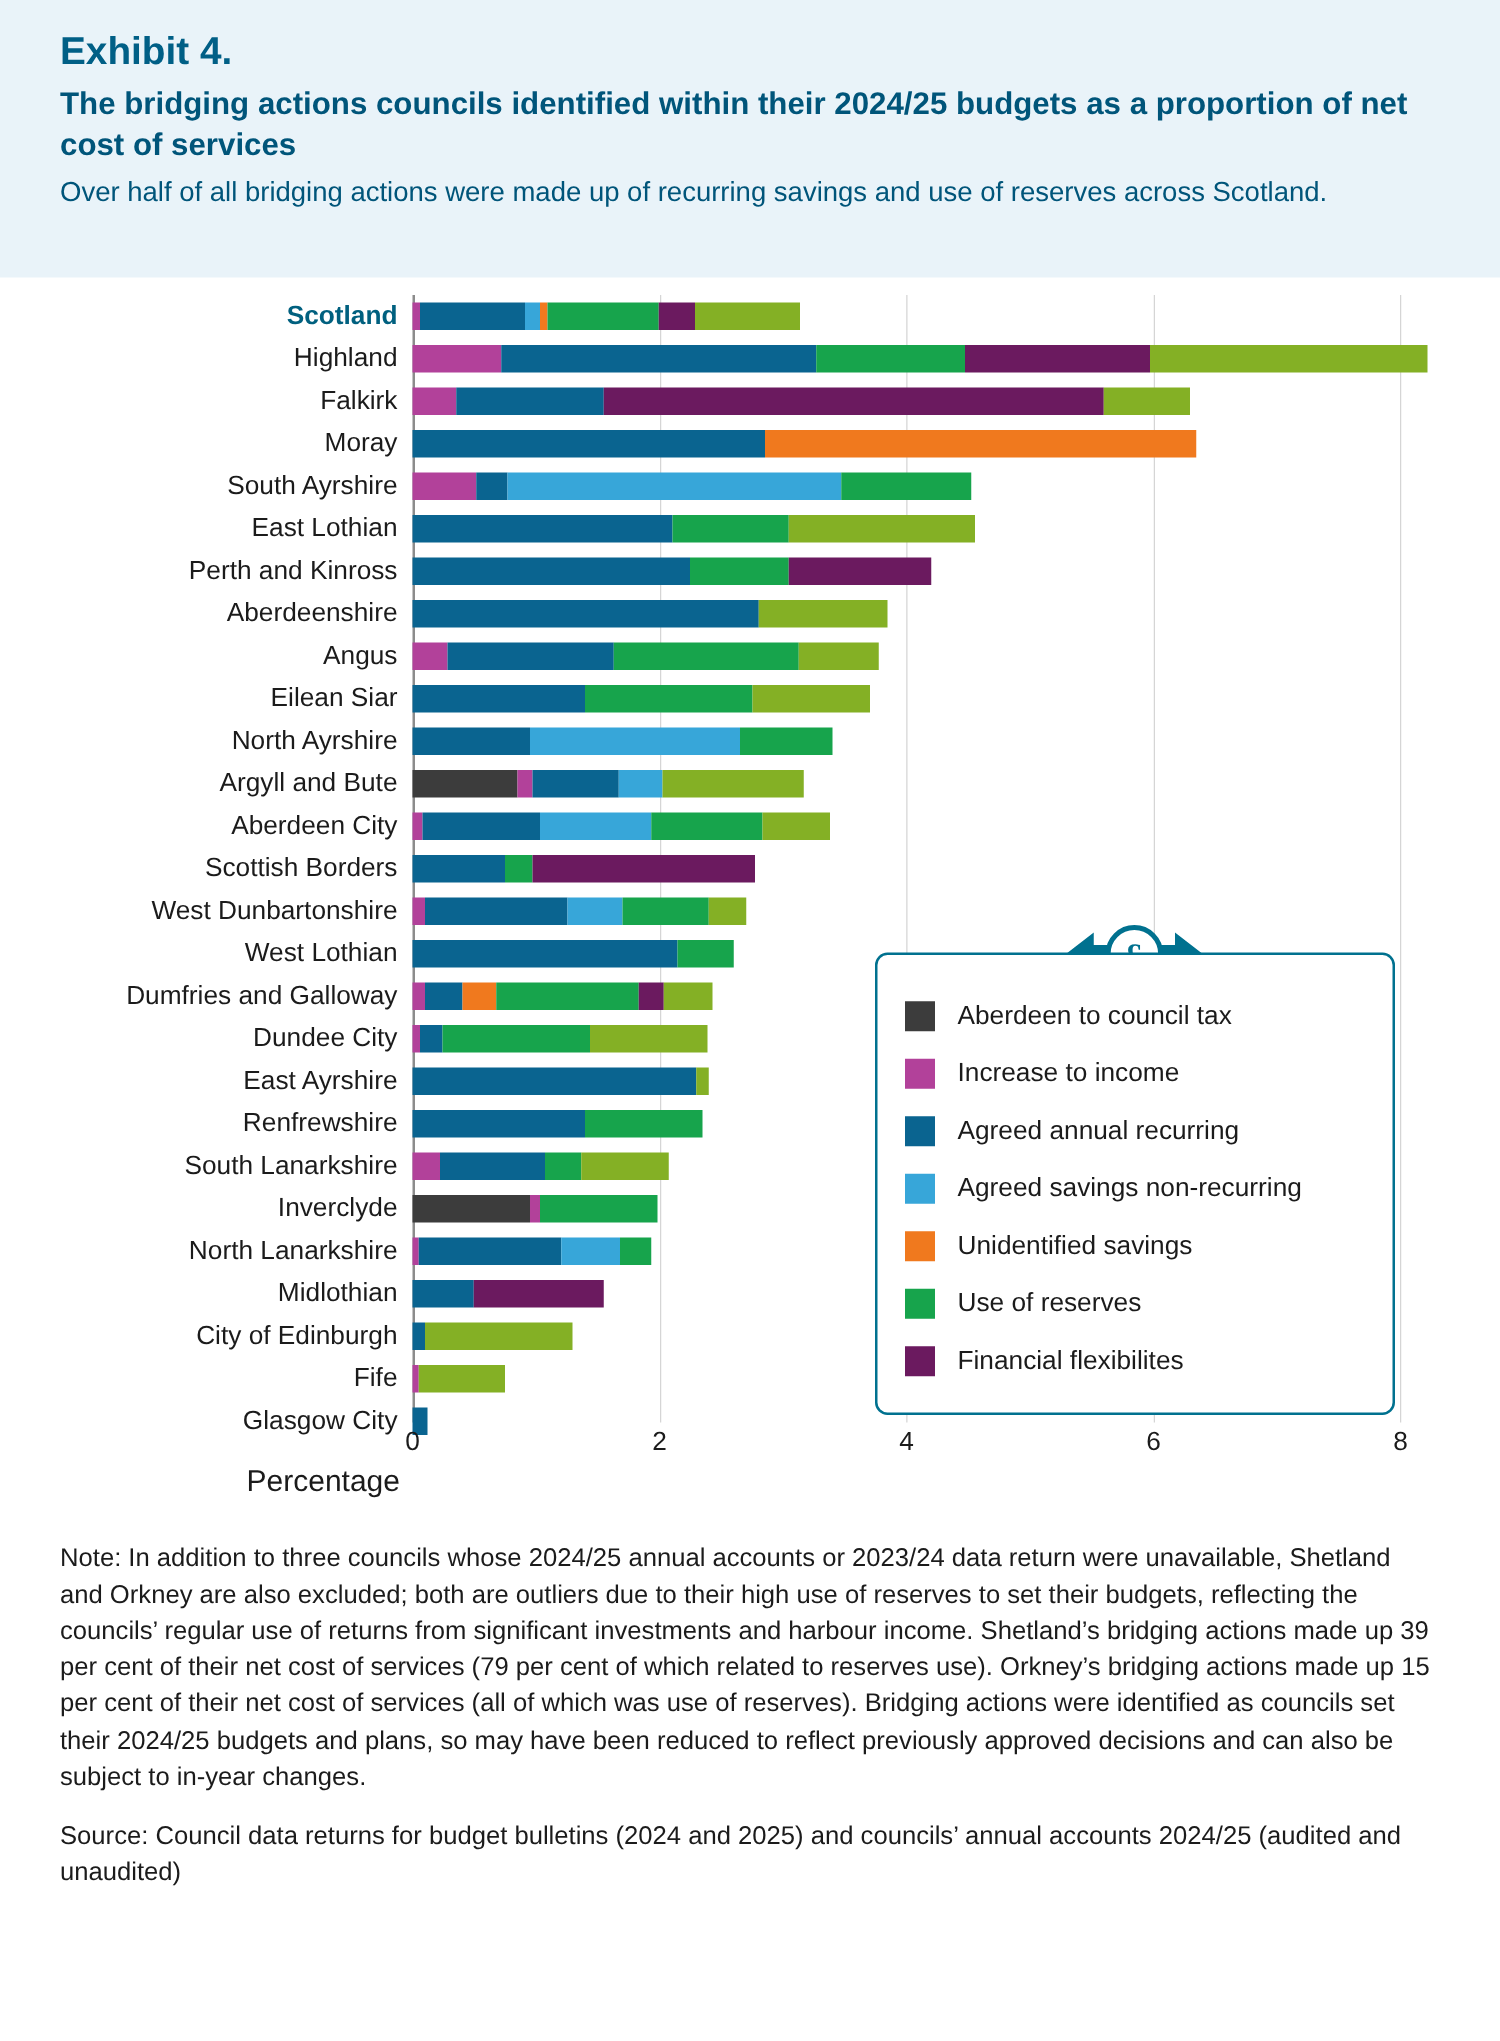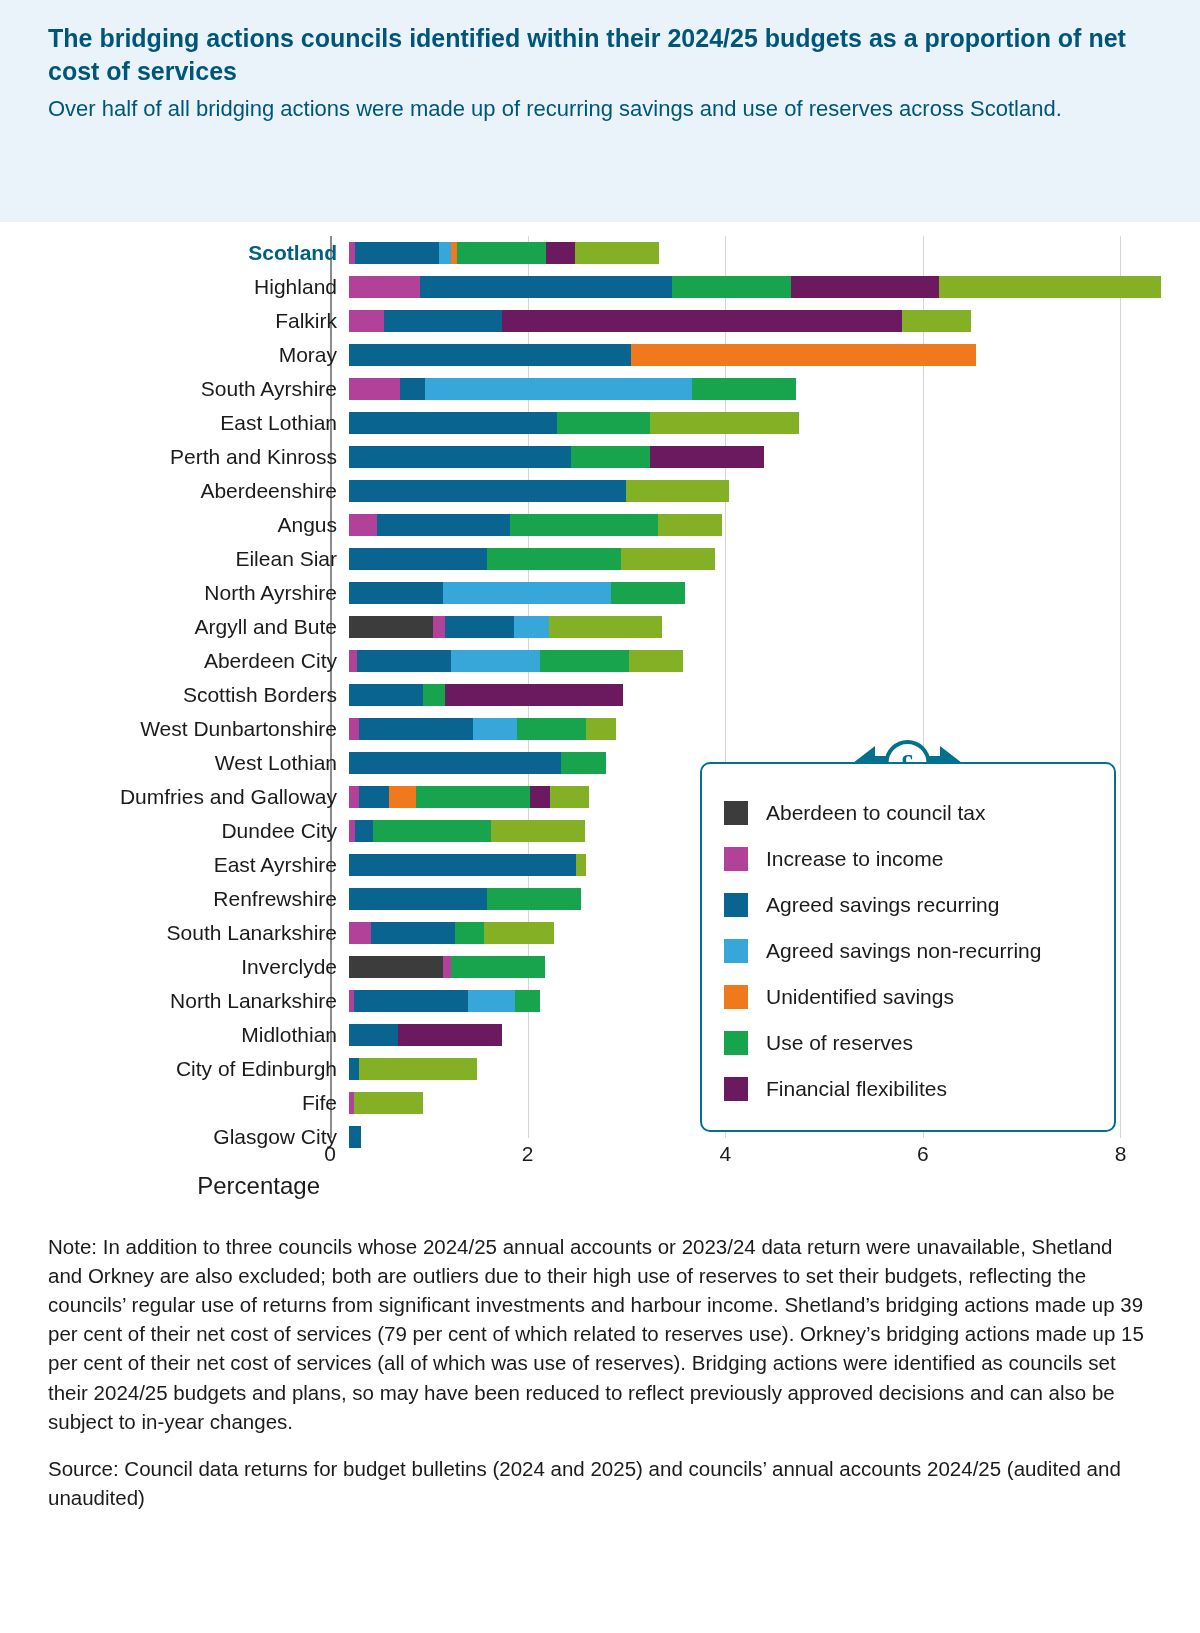--- a/index.html
+++ b/index.html
@@ -83,21 +83,20 @@
     top: 0;
     bottom: 0;
     width: 2px;
     background: #8c8c8c;
   }
   .rows {
     position: absolute;
     top: 0;
     left: 0;
     right: 0;
-    padding-left: 19px;
   }
   .row {
     position: relative;
     height: 34px;
     display: flex;
     align-items: center;
   }
   .row-label {
     position: absolute;
     right: 100%;
@@ -195,20 +194,21 @@
     color: #1b1b1b;
     margin: 0 0 18px 0;
   }
 </style>
 </head>
 <body>
 
 <div class="page">
 
   <div class="header">
+    <div class="exhibit-label">Exhibit 4.</div>
     <div class="headline">The bridging actions councils identified within their 2024/25 budgets as a proportion of net cost of services</div>
     <div class="subhead">Over half of all bridging actions were made up of recurring savings and use of reserves across Scotland.</div>
   </div>
 
   <div class="chart-wrap">
     <div class="plot" id="plot">
       <div class="gridlines" id="gridlines">
           <div class="axisline" style="left: 0px;"></div>
           <div class="gridline" style="left: 197.619px;"></div>
           <div class="gridline" style="left: 395.238px;"></div>
@@ -463,21 +463,21 @@
         <div class="legend-item">
           <span class="legend-swatch" style="background: rgb(60, 60, 60);"></span>
           <span class="legend-text">Aberdeen to council tax</span>
         </div>
         <div class="legend-item">
           <span class="legend-swatch" style="background: rgb(178, 65, 154);"></span>
           <span class="legend-text">Increase to income</span>
         </div>
         <div class="legend-item">
           <span class="legend-swatch" style="background: rgb(10, 100, 144);"></span>
-          <span class="legend-text">Agreed savings recurring</span>
+          <span class="legend-text">Agreed annual recurring</span>
         </div>
         <div class="legend-item">
           <span class="legend-swatch" style="background: rgb(55, 166, 217);"></span>
           <span class="legend-text">Agreed savings non-recurring</span>
         </div>
         <div class="legend-item">
           <span class="legend-swatch" style="background: rgb(240, 121, 30);"></span>
           <span class="legend-text">Unidentified savings</span>
         </div>
         <div class="legend-item">

